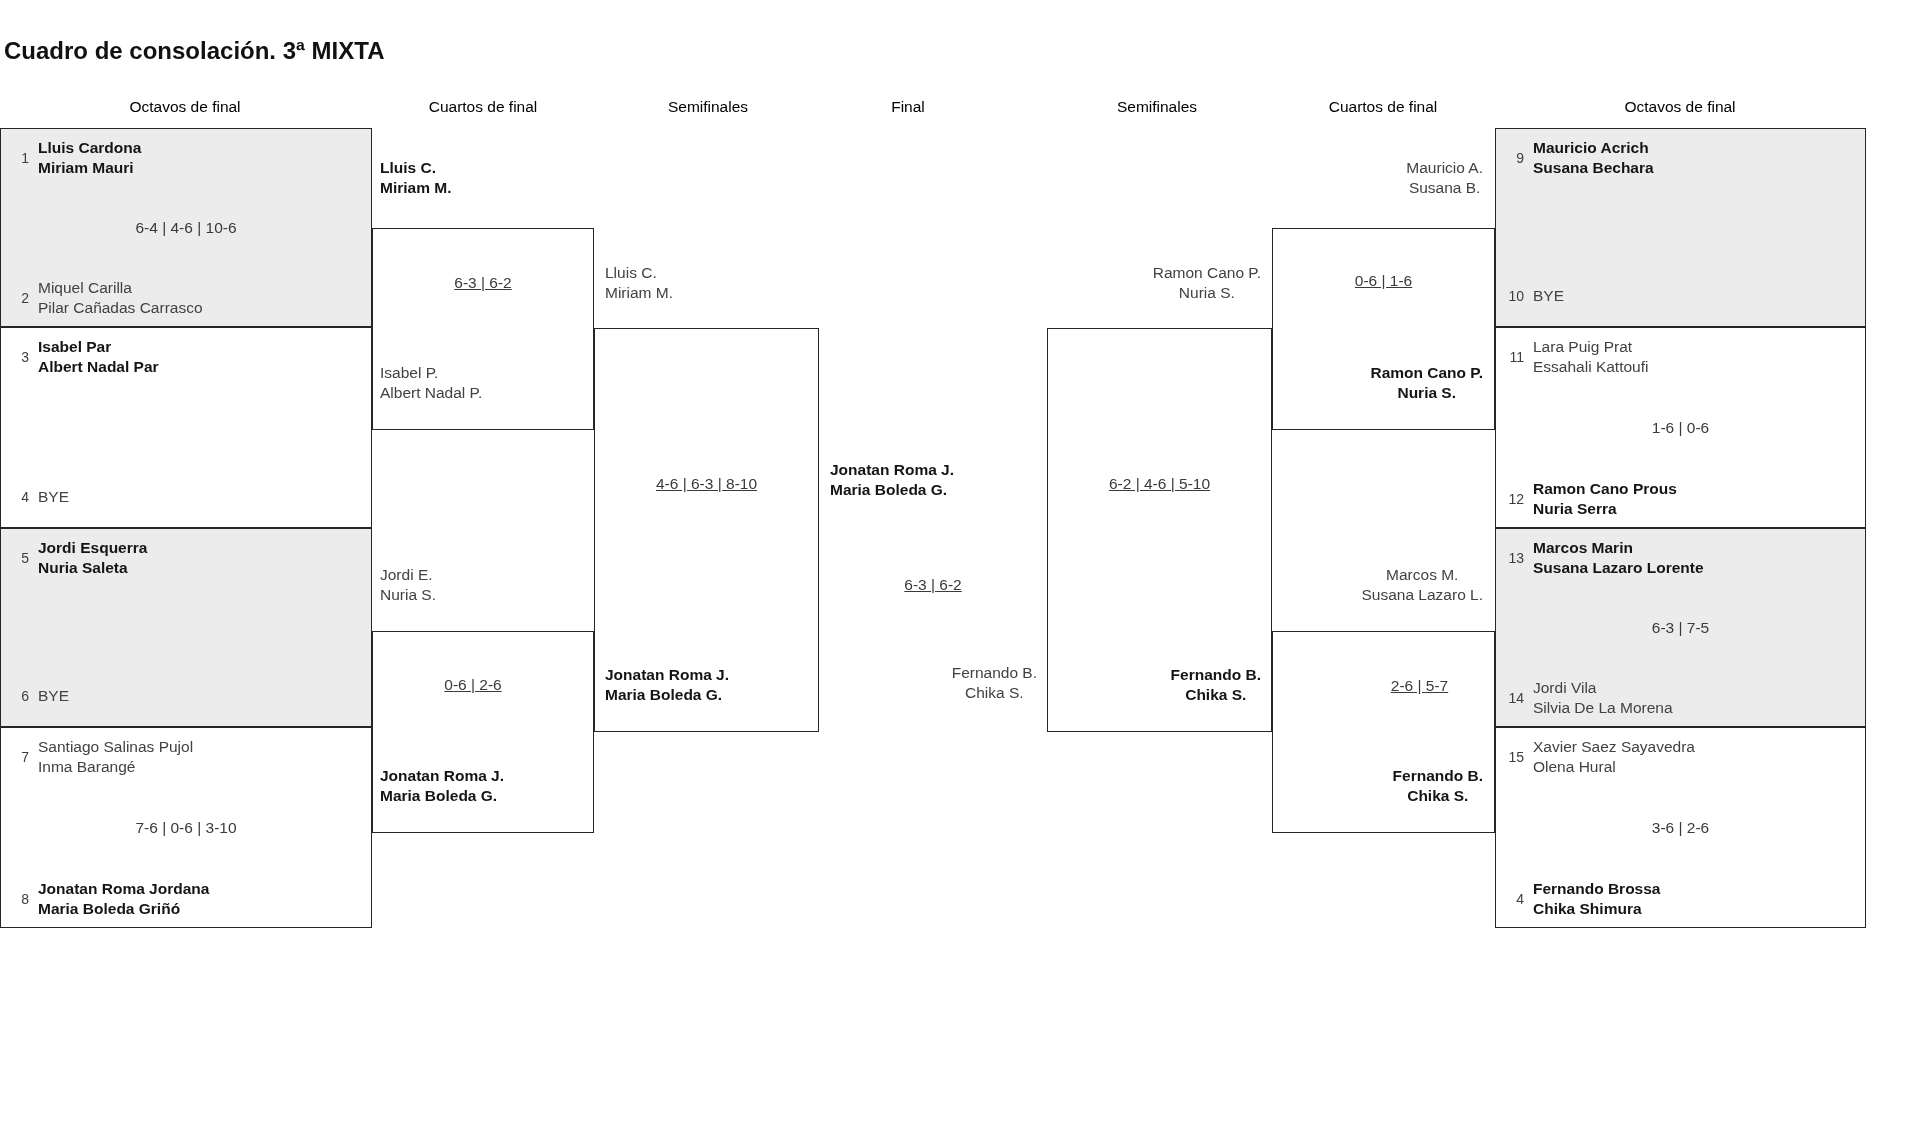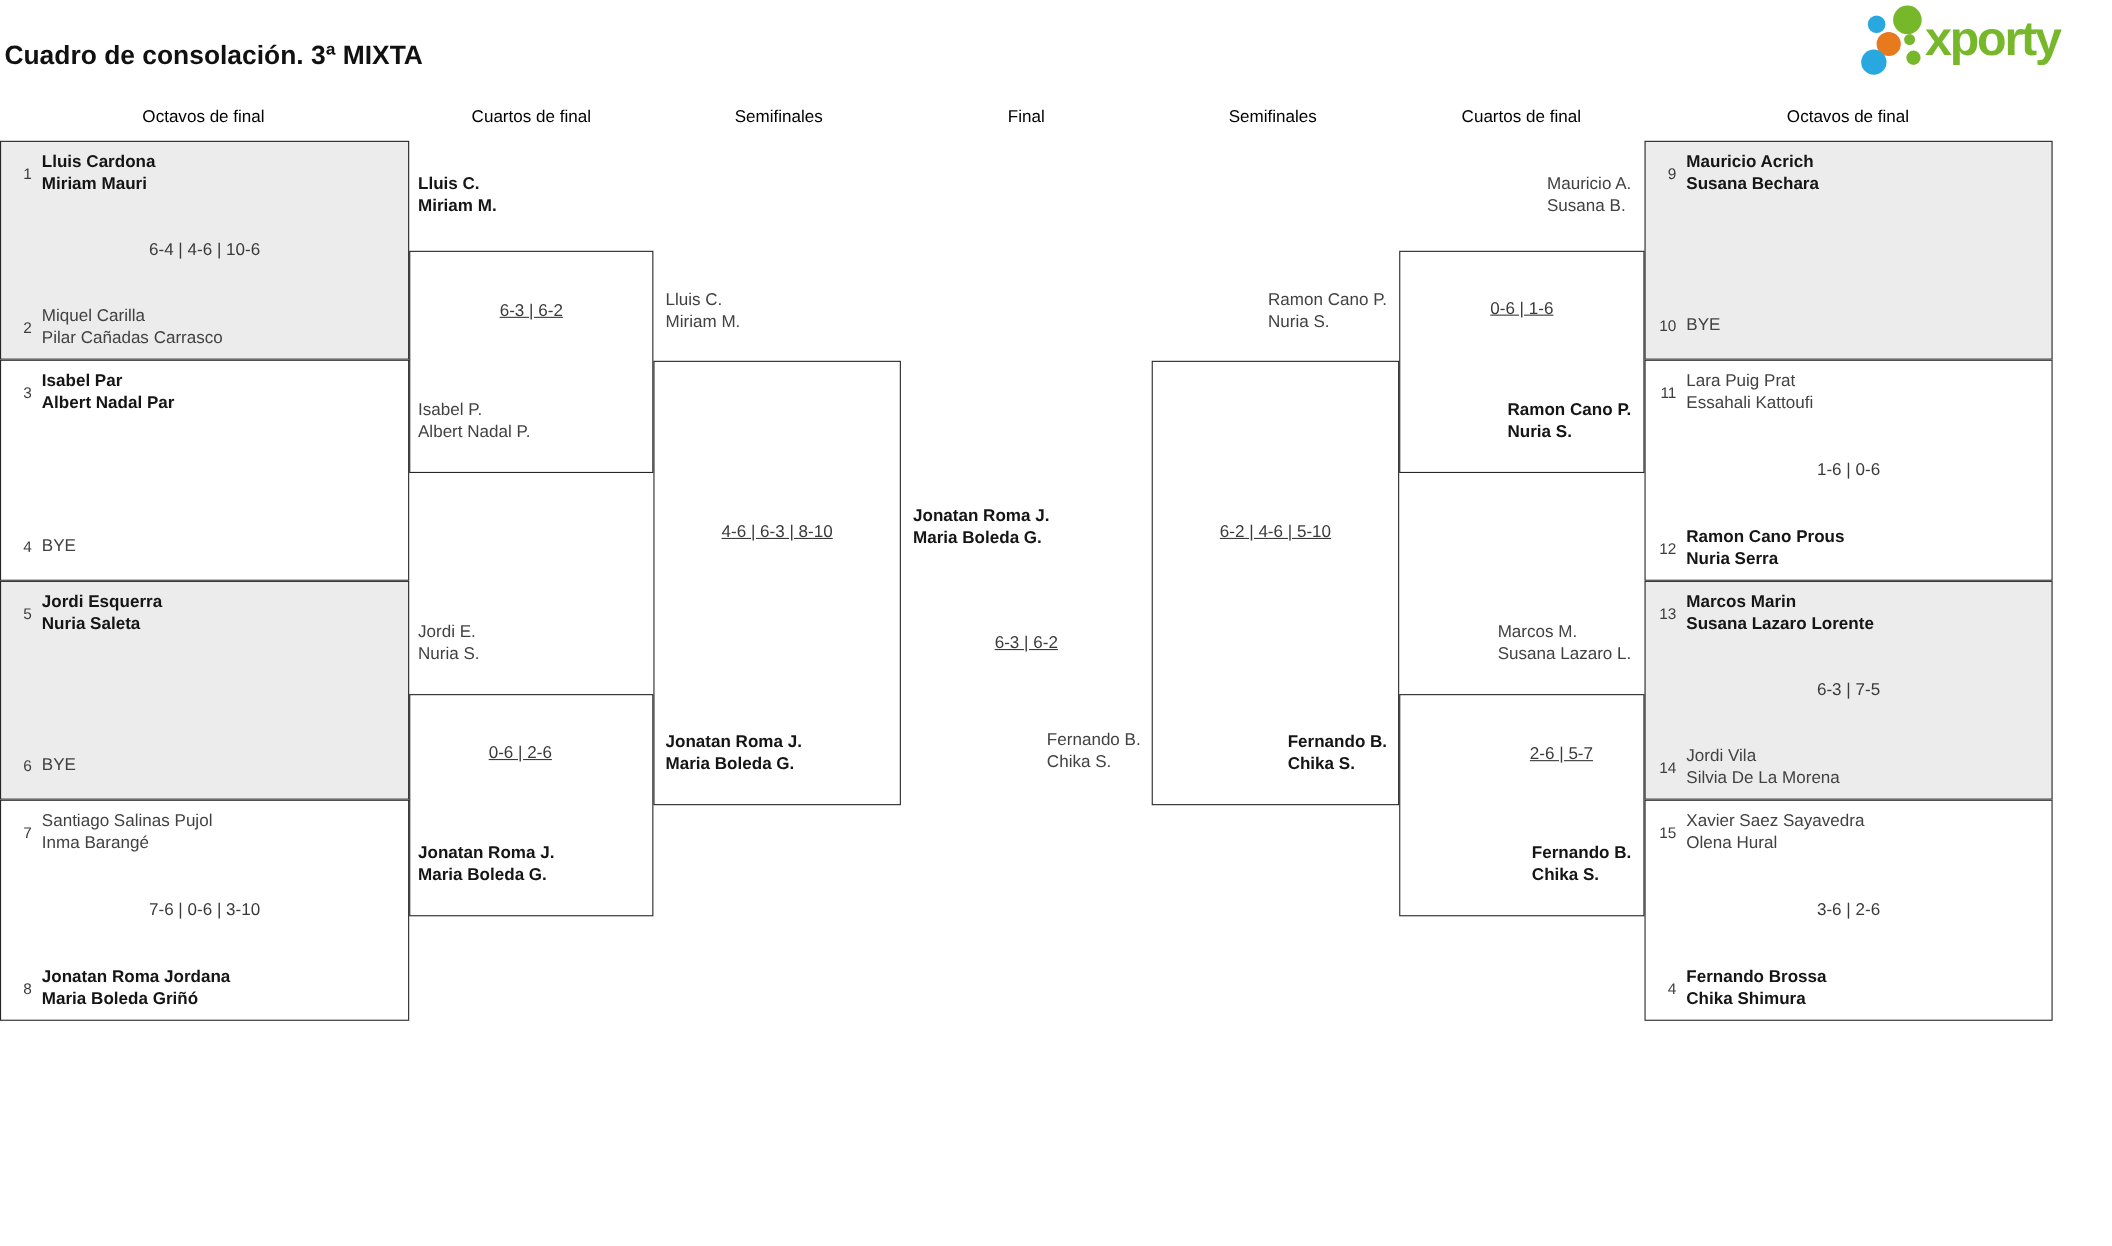--- a/index.html
+++ b/index.html
@@ -25,44 +25,35 @@
   .t .seed{width:20px;text-align:right;margin-right:9px;font-size:14px;color:#3d3d3d;flex:0 0 auto;}
   .t .nm{font-size:15.5px;line-height:20px;color:#424242;}
   .t.bold .nm{font-weight:bold;color:#151515;}
   .t.top{top:9px;}
   .t.bot{bottom:8px;}
   .t.bye{bottom:20px;}
   .osc{position:absolute;top:50%;transform:translateY(-50%);left:0;right:0;text-align:center;font-size:15.5px;color:#3a3a3a;}
   
   .nb{position:absolute;font-size:15.5px;line-height:20px;color:#424242;white-space:nowrap;}
   .nb.bold{font-weight:bold;color:#151515;}
-  .nb.right{text-align:left;}
+  .nb.right{text-align:center;}
   .sc{position:absolute;font-size:15.5px;color:#3a3a3a;text-align:center;white-space:nowrap;text-decoration:underline;}
 </style>
 </head>
 <body>
 
 <div id="stage">
 
   <div class="subtitle">Cuadro de consolación. 3ª MIXTA</div>
 
-  <div class="logo">
-    <span class="dot" style="left:10px;top:12px;width:16px;height:16px;background:#29a8e0;"></span>
-    <span class="dot" style="left:33px;top:3px;width:26px;height:26px;background:#76b82a;"></span>
-    <span class="dot" style="left:18px;top:27px;width:22px;height:22px;background:#e87a1e;"></span>
-    <span class="dot" style="left:43px;top:29px;width:10px;height:10px;background:#76b82a;"></span>
-    <span class="dot" style="left:4px;top:43px;width:23px;height:23px;background:#29a8e0;"></span>
-    <span class="dot" style="left:45px;top:44px;width:13px;height:13px;background:#76b82a;"></span>
-    <span class="word" style="color:#76b82a;">xporty</span>
-  </div>
 
   <div class="rh" style="left:75px;">Octavos de final</div>
   <div class="rh" style="left:373px;">Cuartos de final</div>
   <div class="rh" style="left:598px;">Semifinales</div>
-  <div class="rh" style="left:823px;">Final</div>
+  <div class="rh" style="left:798px;">Final</div>
   <div class="rh" style="left:1047px;">Semifinales</div>
   <div class="rh" style="left:1273px;">Cuartos de final</div>
   <div class="rh" style="left:1570px;">Octavos de final</div>
 
   <div class="box gray" style="left:0;top:128px;width:372px;height:199px;">
     <div class="t top bold">
       <span class="seed">1</span>
       <div class="nm">
           <div>Lluis Cardona</div>
           <div>Miriam Mauri</div>

